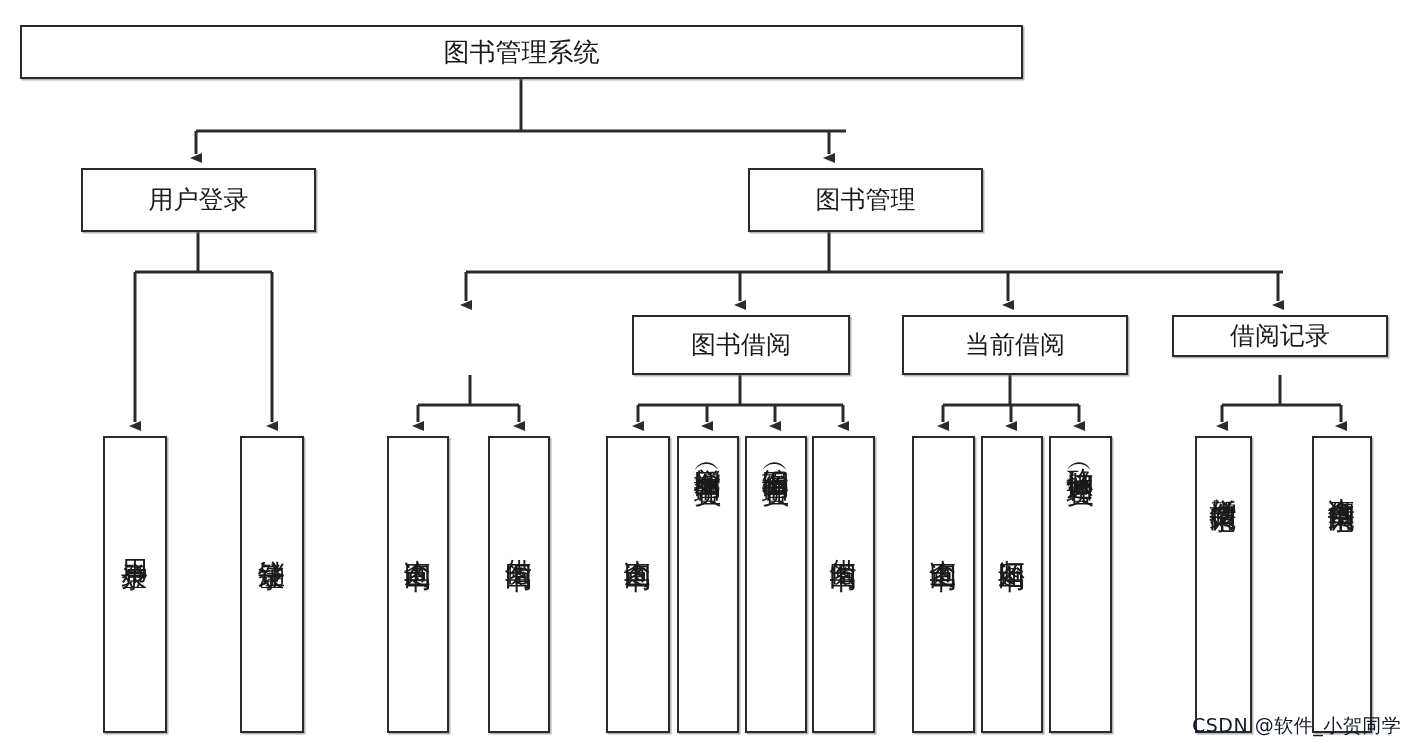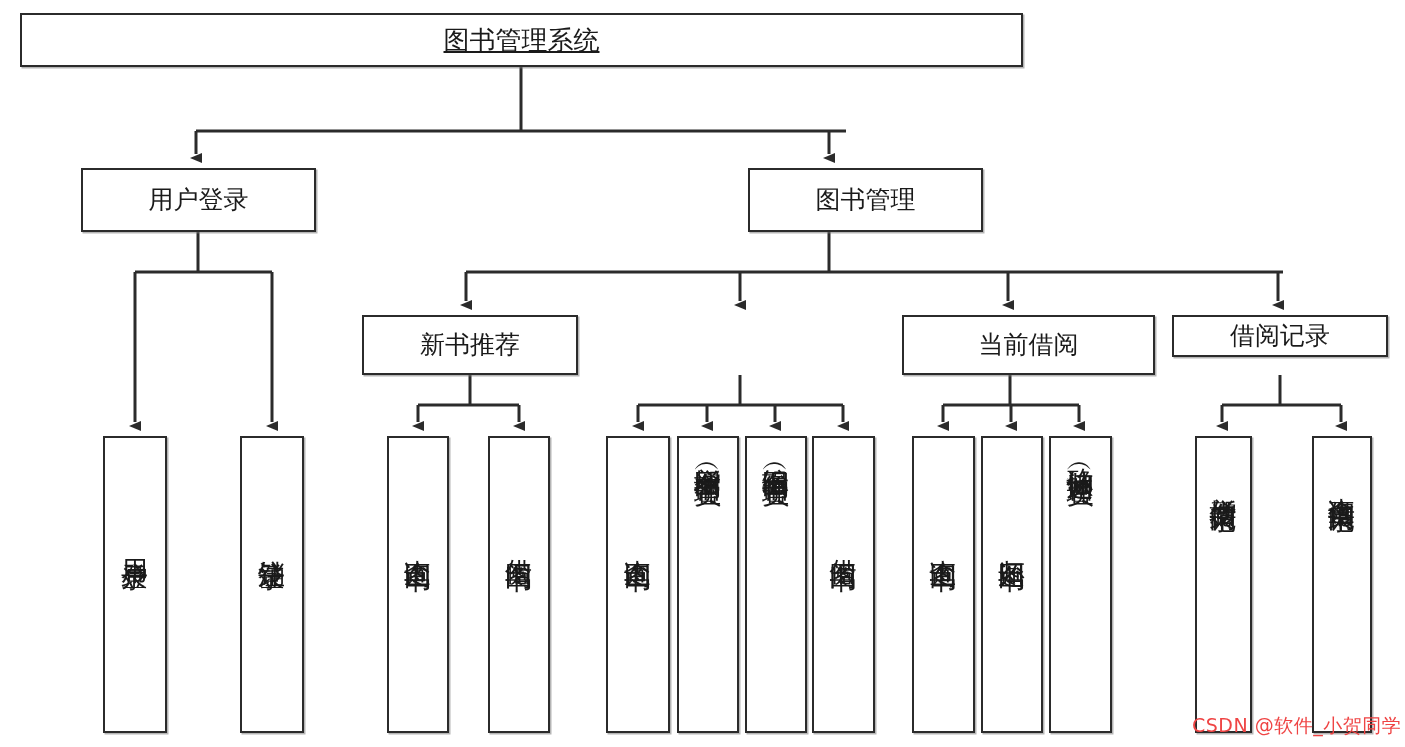--- a/index.html
+++ b/index.html
@@ -67,21 +67,21 @@
   }
   .node.v.mid2 .label {
     margin-top: 100px;
   }
   .node.v.mid3 .label {
     margin-top: 38px;
   }
   .watermark {
     position: absolute;
     font-size: 19px;
-    color: #ef4444;
+    color: #0f172a;
     white-space: nowrap;
     letter-spacing: 0.5px;
   }
 </style>
 </head>
 <body>
 
 <div id="canvas">
 
   <svg class="edges" viewBox="0 0 1405 747">
@@ -127,35 +127,35 @@
       <path d="M 1011 405 L 1011 422" marker-end="url(#arrow)"></path>
       <path d="M 1079 405 L 1079 422" marker-end="url(#arrow)"></path>
 
       <path d="M 1280 375 L 1280 405"></path>
       <path d="M 1222 405 L 1341 405"></path>
       <path d="M 1222 405 L 1222 422" marker-end="url(#arrow)"></path>
       <path d="M 1341 405 L 1341 422" marker-end="url(#arrow)"></path>
     </g>
   </svg>
 
-  <div class="node h root" style="left:20px; top:13px; width:1003px; height:54px;text-decoration:underline;">
+  <div class="node h root" style="left:20px; top:25px; width:1003px; height:54px;">
     <span class="label">图书管理系统</span>
   </div>
 
   <div class="node h" style="left:81px; top:168px; width:235px; height:64px;">
     <span class="label">用户登录</span>
   </div>
   <div class="node h" style="left:711px; top:168px; width:235px; height:64px;margin-left:37px;">
     <span class="label">图书管理</span>
   </div>
 
-  <div class="node h" style="left:362px; top:315px; width:216px; height:60px;">
-    <span class="label">新书推荐</span>
-  </div>
-  <div class="node h" style="left:902px; top:315px; width:253px; height:60px;">
+  <div class="node h" style="left:632px; top:315px; width:218px; height:60px;">
+    <span class="label">图书借阅</span>
+  </div>
+  <div class="node h" style="left:902px; top:315px; width:226px; height:60px;">
     <span class="label">当前借阅</span>
   </div>
   <div class="node h" style="left:1172px; top:315px; width:216px; height:42px;">
     <span class="label">借阅记录</span>
   </div>
 
   <div class="node v mid2" style="left:103px; top:436px; width:64px; height:297px;">
     <span class="label">用户登录</span>
   </div>
   <div class="node v mid2" style="left:240px; top:436px; width:64px; height:297px;">

